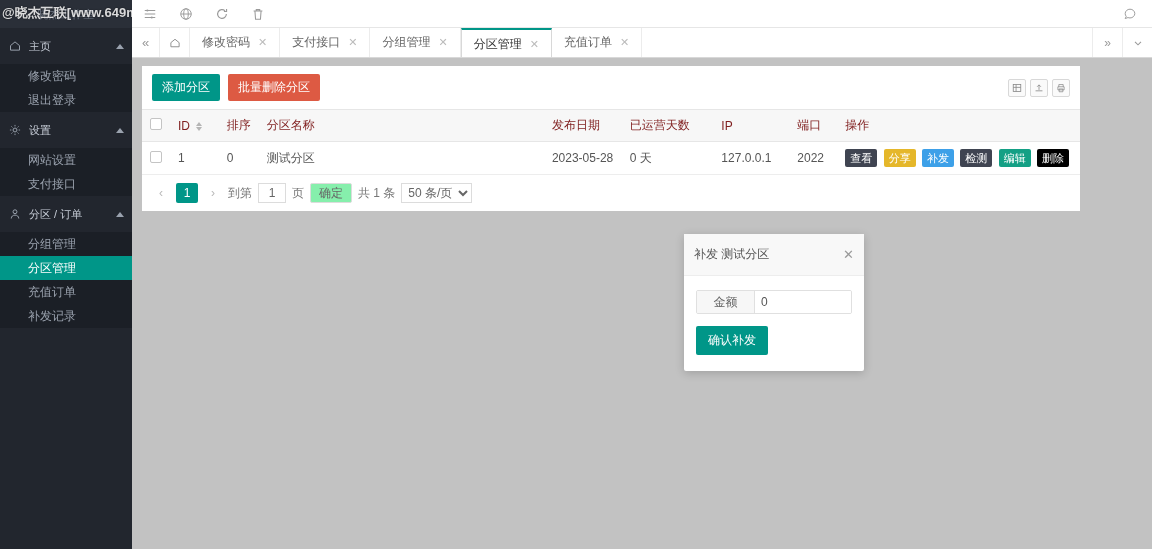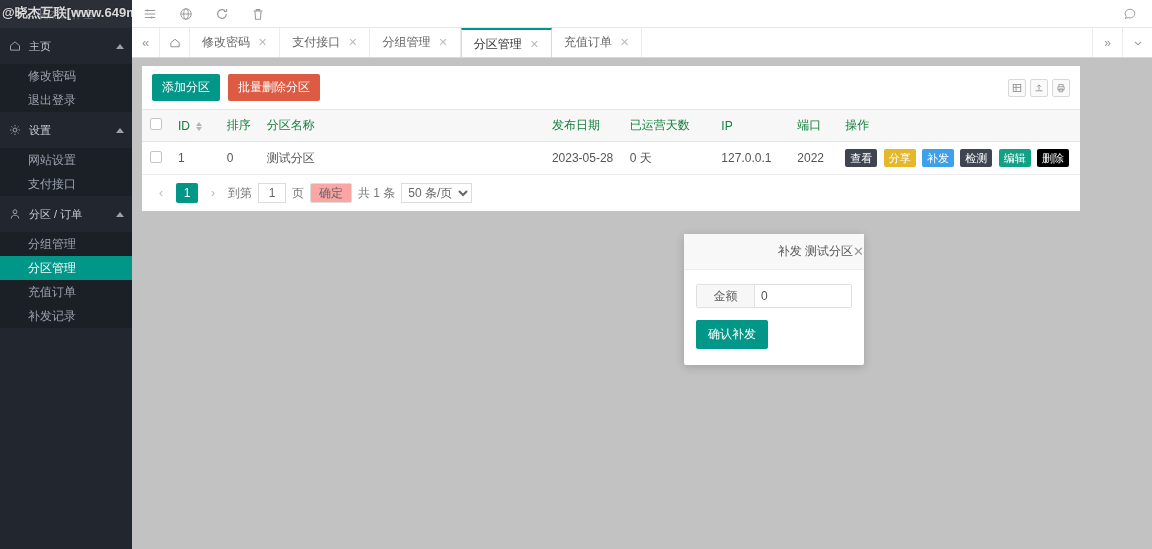--- a/index.html
+++ b/index.html
@@ -135,21 +135,21 @@
   .btn-red  { background: #dd5a43; }
   .toolbar-icons { margin-left: auto; display: flex; gap: 4px; }
   .ticon {
     width: 18px; height: 18px; border: 1px solid #d8d8d8; background:#fafafa;
     display: flex; align-items: center; justify-content: center;
     color: #888; font-size: 10px; cursor: pointer; border-radius: 2px;
   }
 
   table.grid { width: 100%; border-collapse: collapse; font-size: 12px; }
   table.grid thead th {
-    background: #f7f7f7; color: #15803d; font-weight: normal;
+    background: #f7f7f7; color: #7f1d1d; font-weight: normal;
     text-align: left; padding: 7px 8px; height: 28px;
     border-bottom: 1px solid #e6e6e6; border-top: 1px solid #e6e6e6;
     white-space: nowrap;
   }
   table.grid tbody td {
     padding: 7px 8px; color: #555; height: 30px;
     border-bottom: 1px solid #ededed; white-space: nowrap;
   }
   .cb {
     width: 12px; height: 12px; border: 1px solid #c4c4c4;
@@ -185,40 +185,40 @@
     min-width: 22px; height: 20px; padding: 0 6px;
     background: #009688; color: #fff;
     display: flex; align-items: center; justify-content: center;
     border-radius: 2px; cursor: pointer; font-size: 12px;
   }
   .pg-input {
     width: 28px; height: 20px; border: 1px solid #dcdcdc; background: #fff;
     text-align: center; font-size: 12px; color: #666; font-family: inherit;
   }
   .pg-confirm {
-    height: 20px; padding: 0 8px; border: 1px solid #dcdcdc; background: #fca5a5;
+    height: 20px; padding: 0 8px; border: 1px solid #dcdcdc; background: #86efac;
     font-size: 12px; color: #666; cursor: pointer; font-family: inherit;
     border-radius: 2px;
   }
   .pg-select {
     height: 20px; border: 1px solid #dcdcdc; background: #fff;
     font-size: 12px; color: #666; font-family: inherit; padding: 0 2px;
   }
 
   
   .modal {
     position: absolute; left: 552px; top: 234px;
     width: 180px; background: #fff;
     box-shadow: 0 2px 10px rgba(0,0,0,.18);
     border-radius: 2px; z-index: 100;
   }
   .modal-head {
-    height: 36px; background: #f8f8f8; border-bottom: 1px solid #ededed;
-    display: flex; align-items: center; padding: 0 0;
-    font-size: 12px; color: #555; text-align: right;
+    height: 42px; background: #f8f8f8; border-bottom: 1px solid #ededed;
+    display: flex; align-items: center; padding: 0 10px;
+    font-size: 12px; color: #555;
   }
   .modal-title { flex: 1; }
   .modal-close { color: #999; cursor: pointer; font-size: 13px; line-height: 1; }
   .modal-body { padding: 14px 12px 16px 12px; }
   .form-row {
     display: flex; align-items: stretch; margin-bottom: 12px;
     border: 1px solid #e0e0e0; border-radius: 2px; overflow: hidden;
   }
   .form-label {
     width: 58px; background: #f7f7f7; color: #666; font-size: 12px;

